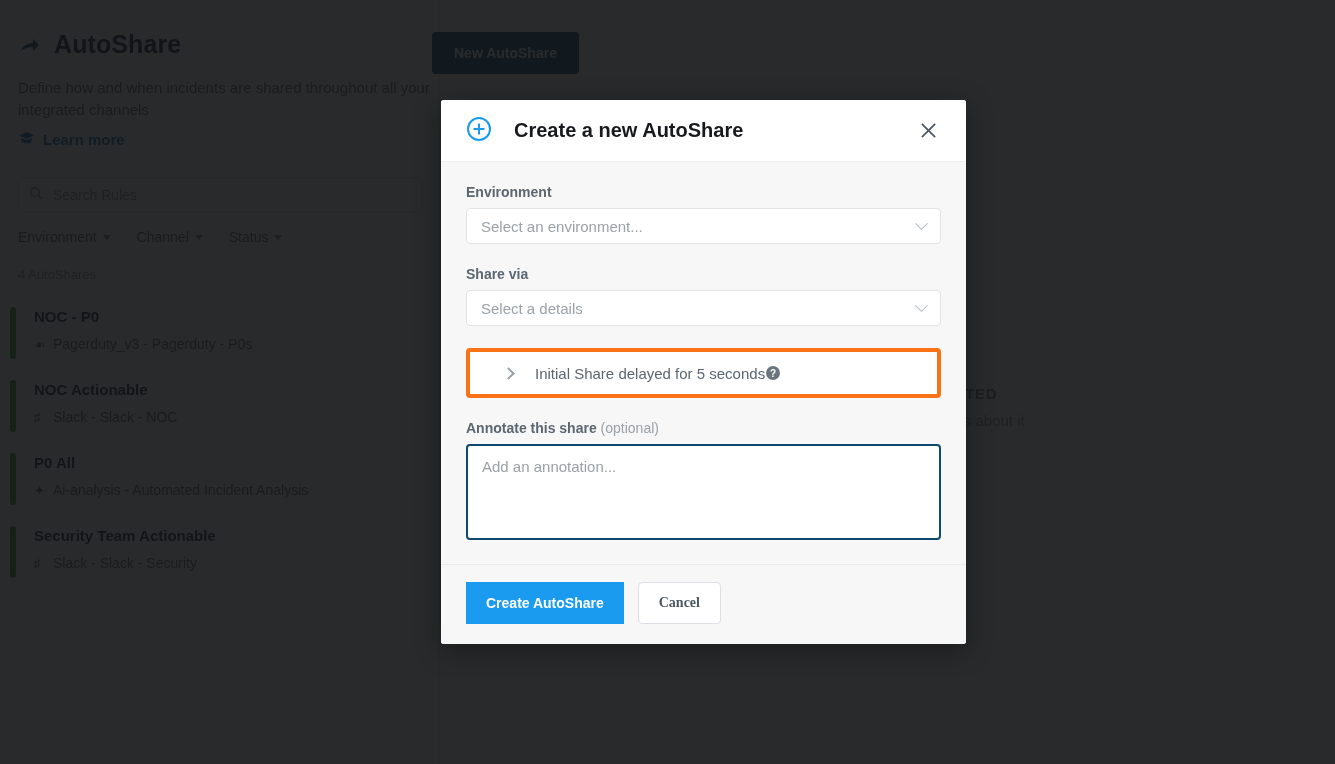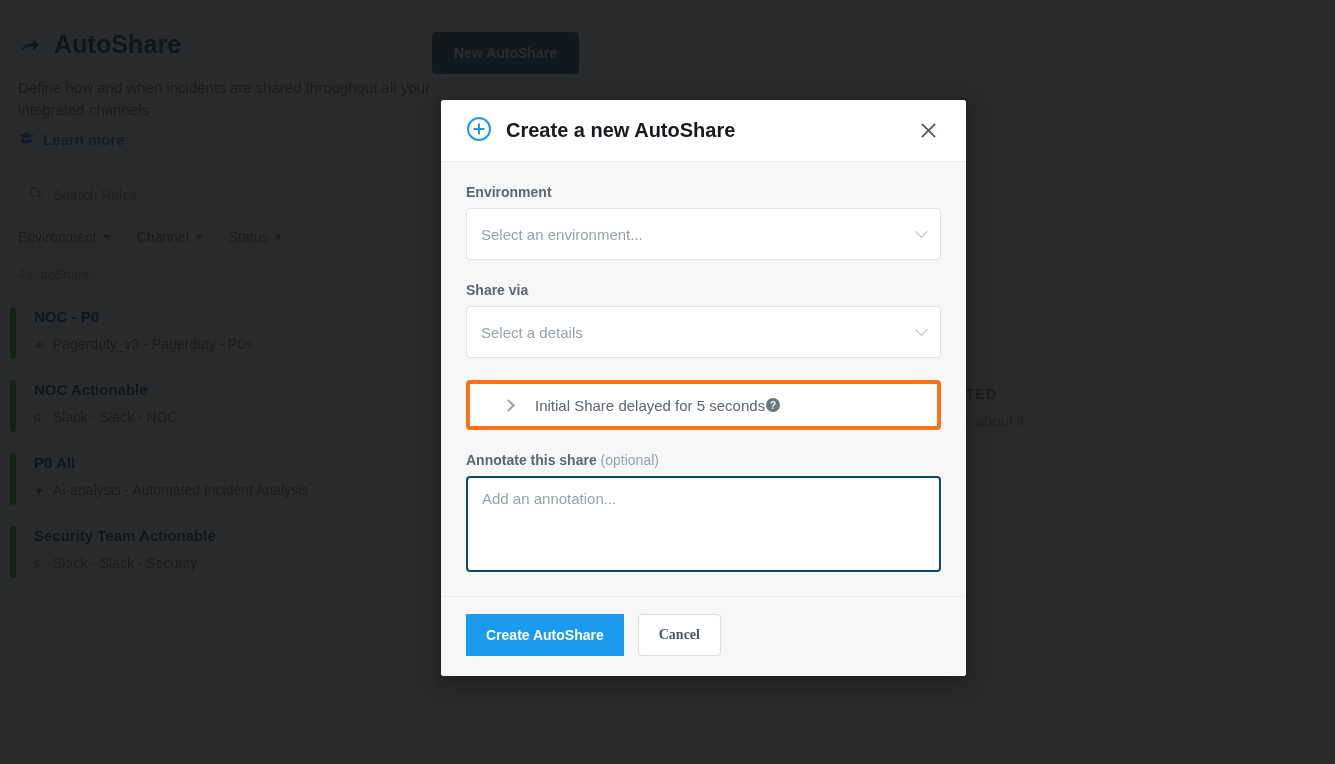--- a/index.html
+++ b/index.html
@@ -219,21 +219,21 @@
     height: 62px;
     display: flex;
     align-items: center;
     padding: 0 24px 0 25px;
     border-bottom: 1px solid #ececec;
   }
   .modal-title {
     font-size: 20px;
     font-weight: bold;
     color: #17191c;
-    margin-left: 14px;
+    margin-left: 22px;
     flex: 1;
   }
   .close-btn {
     background: none;
     border: none;
     cursor: pointer;
     padding: 4px;
     line-height: 0;
   }
 
@@ -244,21 +244,21 @@
     font-weight: bold;
     color: #5c6670;
     margin-bottom: 8px;
   }
   .field-label .optional {
     font-weight: normal;
     color: #9aa1a8;
   }
 
   .select-box {
-    height: 52px;
+    height: 36px;
     background: #ffffff;
     border: 1px solid #e1e3e6;
     border-radius: 4px;
     display: flex;
     align-items: center;
     padding: 0 14px;
     font-size: 15px;
     color: #9aa1a8;
     cursor: pointer;
   }

